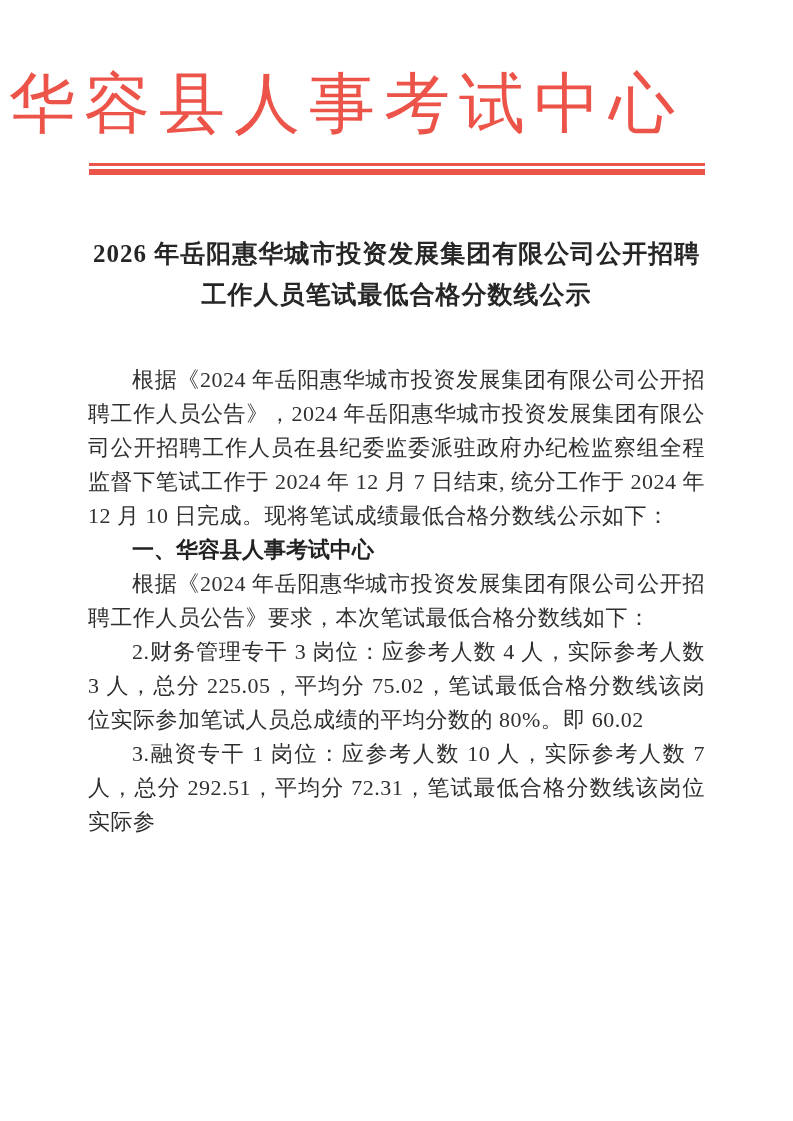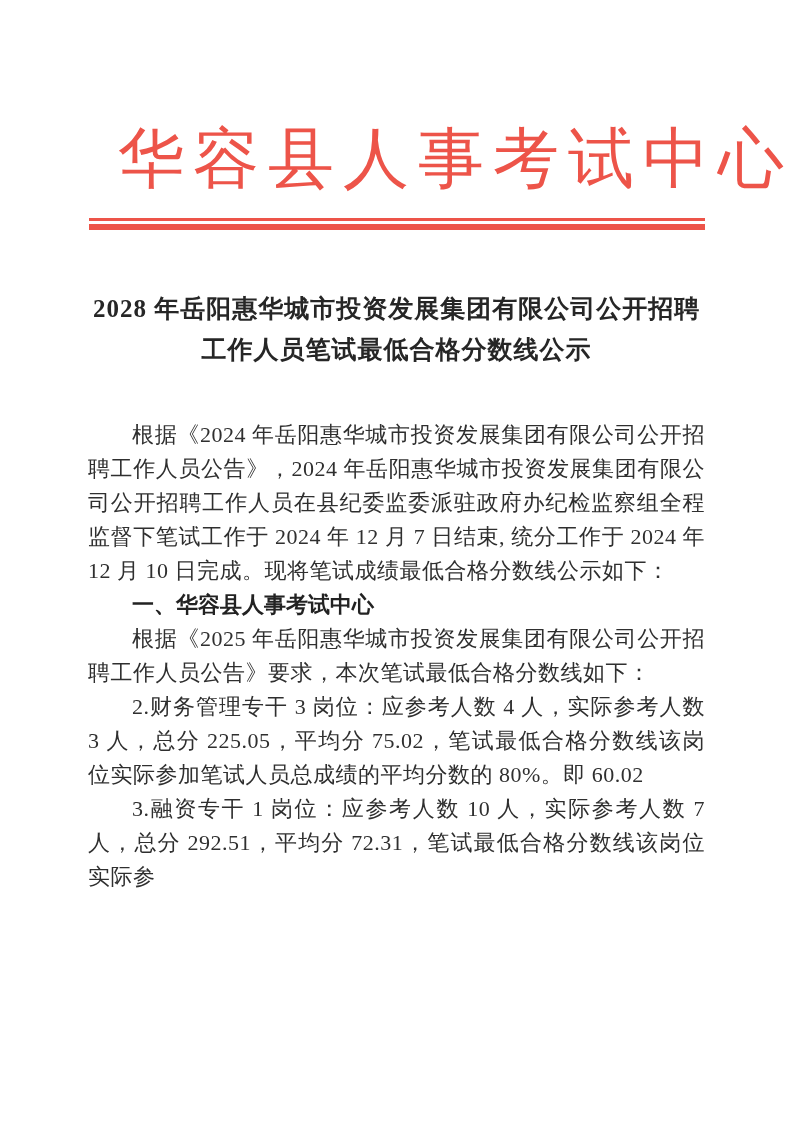--- a/index.html
+++ b/index.html
@@ -13,22 +13,22 @@
     width: 793px;
     height: 1121px;
     margin: 0 auto;
     background: var(--page-bg);
     font-family: "Liberation Serif", "DejaVu Serif", serif;
     color: var(--text-color);
     overflow: hidden;
   }
   
   .letterhead {
-    margin-top: 116px;
-    text-align: right;
+    margin-top: 61px;
+    text-align: left;
   }
   .letterhead-title {
     font-size: 66px;
     line-height: 1.3;
     letter-spacing: 9px;
     text-indent: 9px; 
     color: var(--accent-red);
     white-space: nowrap;
     font-weight: 500;
   }
@@ -82,30 +82,30 @@
   <header class="letterhead">
     <div class="letterhead-title">华容县人事考试中心</div>
     <div class="letterhead-rule">
       <div class="rule-thin"></div>
       <div class="rule-gap"></div>
       <div class="rule-thick"></div>
     </div>
   </header>
 
   <h1 class="doc-title">
-    <span class="title-line">2028 年岳阳惠华城市投资发展集团有限公司公开招聘</span>
+    <span class="title-line">2026 年岳阳惠华城市投资发展集团有限公司公开招聘</span>
     <span class="title-line">工作人员笔试最低合格分数线公示</span>
   </h1>
 
   <main class="doc-content">
     <p class="para">根据《2024 年岳阳惠华城市投资发展集团有限公司公开招聘工作人员公告》，2024 年岳阳惠华城市投资发展集团有限公司公开招聘工作人员在县纪委监委派驻政府办纪检监察组全程监督下笔试工作于 2024 年 12 月 7 日结束, 统分工作于 2024 年 12 月 10 日完成。现将笔试成绩最低合格分数线公示如下：</p>
 
     <h2 class="section-heading">一、华容县人事考试中心</h2>
 
-    <p class="para">根据《2025 年岳阳惠华城市投资发展集团有限公司公开招聘工作人员公告》要求，本次笔试最低合格分数线如下：</p>
+    <p class="para">根据《2024 年岳阳惠华城市投资发展集团有限公司公开招聘工作人员公告》要求，本次笔试最低合格分数线如下：</p>
 
 
     <p class="para">2.财务管理专干 3 岗位：应参考人数 4 人，实际参考人数 3 人，总分 225.05，平均分 75.02，笔试最低合格分数线该岗位实际参加笔试人员总成绩的平均分数的 80%。即 60.02</p>
 
     <p class="para">3.融资专干 1 岗位：应参考人数 10 人，实际参考人数 7 人，总分 292.51，平均分 72.31，笔试最低合格分数线该岗位实际参</p>
   </main>
 
 </div>
 
 </body></html>

